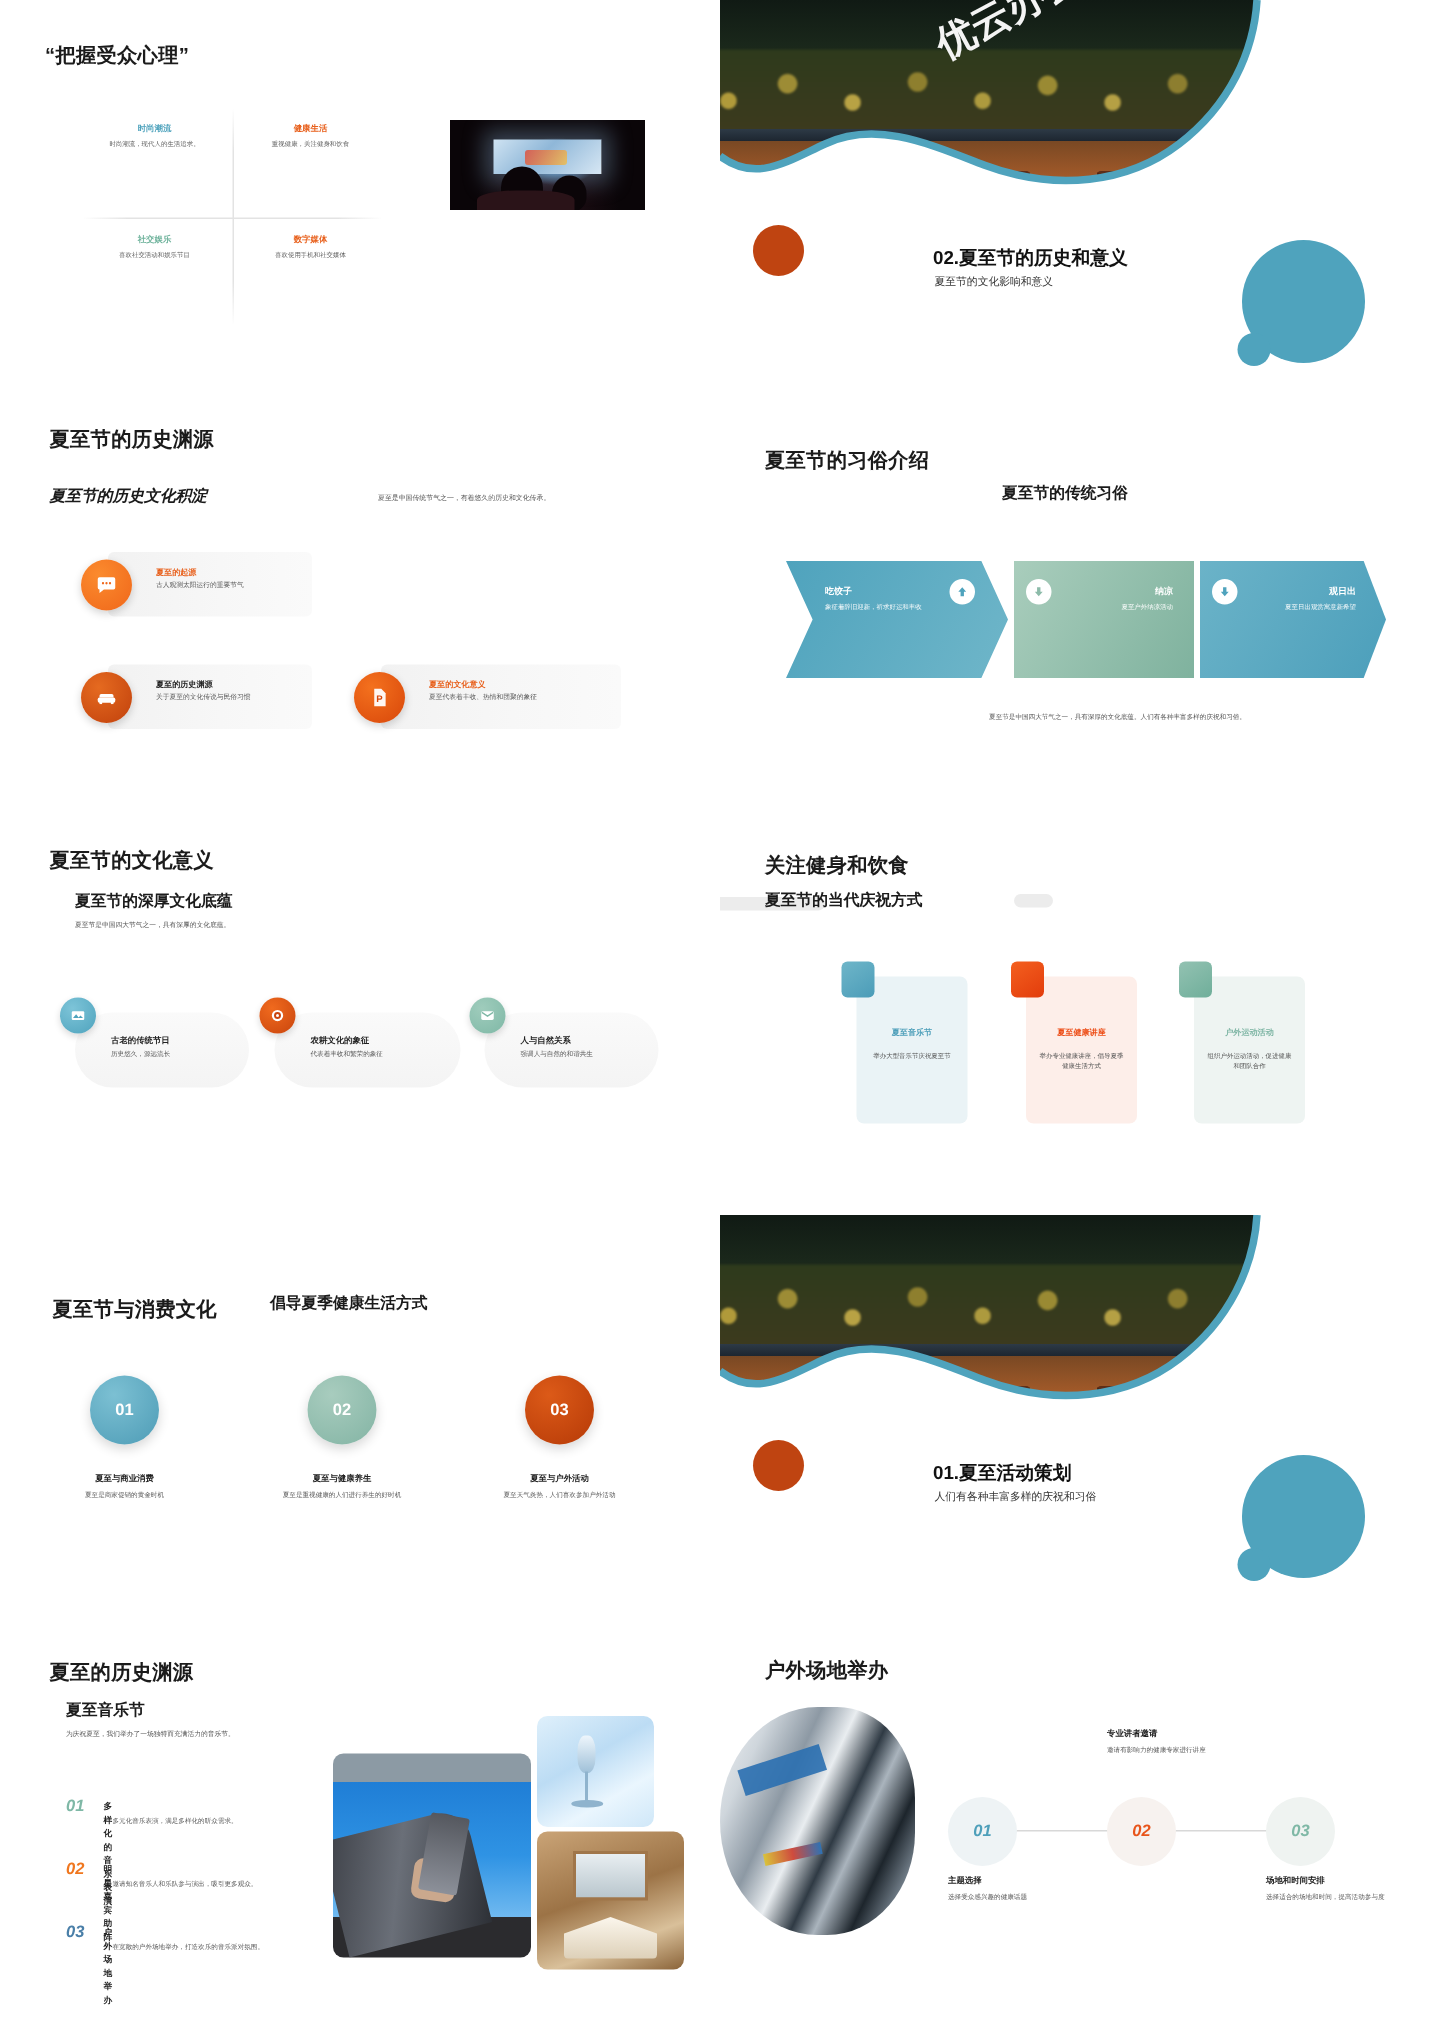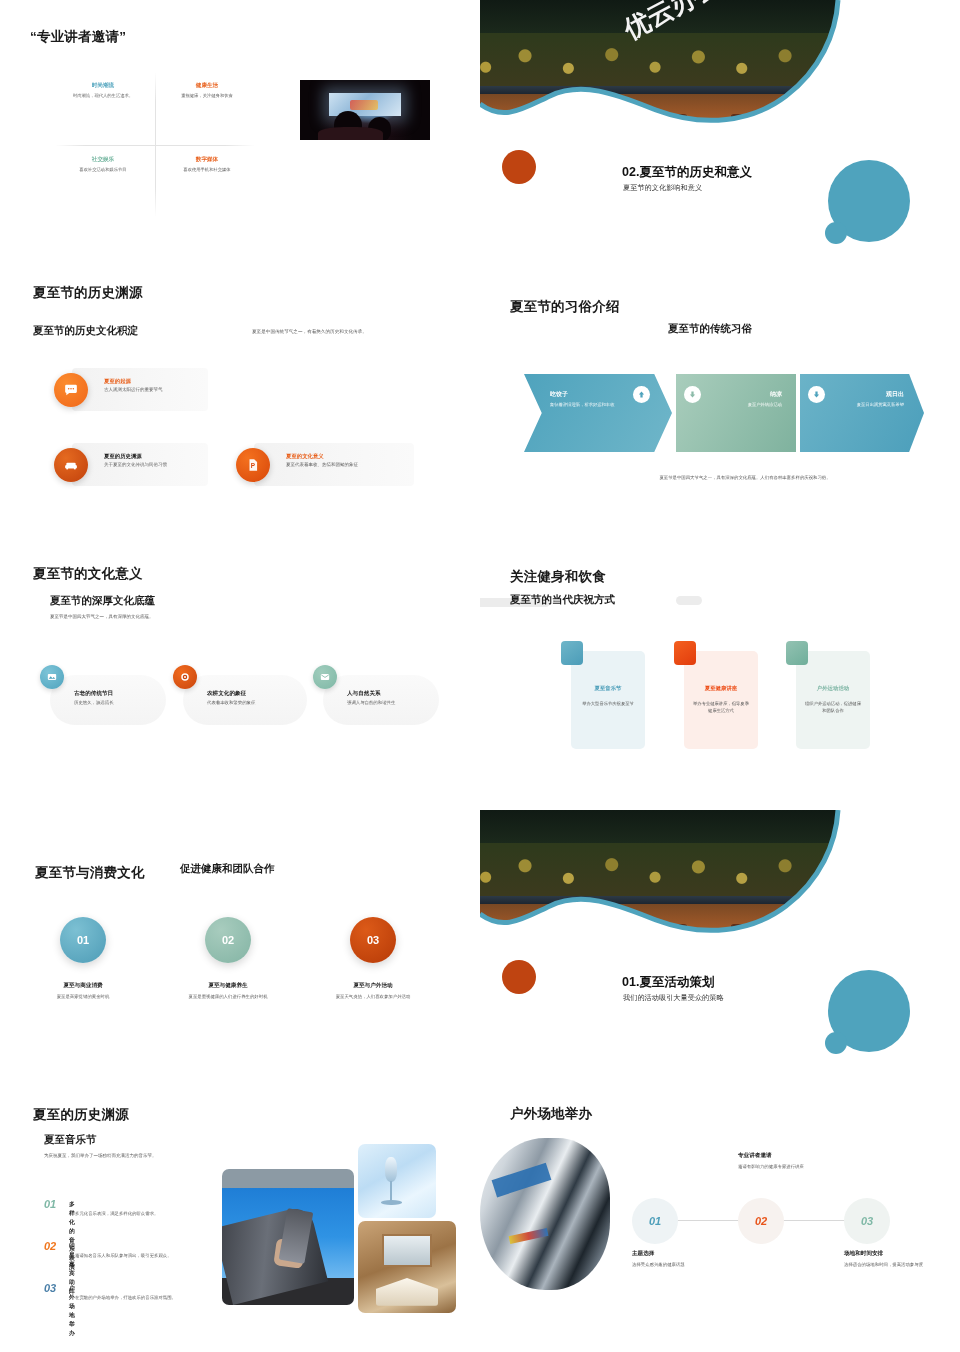--- a/index.html
+++ b/index.html
@@ -287,21 +287,21 @@
     position:absolute; font-size:26px; color:#f4f4f4; font-weight:bold;
     transform:rotate(-28deg); pointer-events:none; user-select:none;
   }
 </style>
 </head>
 <body>
 
 <div class="deck">
 
   <section class="slide s1">
-    <div class="hd title">“专业讲者邀请”</div>
+    <div class="hd title">“把握受众心理”</div>
 
     <div class="quad">
       <div class="vline"></div>
       <div class="hline"></div>
 
       <div class="qcell q1">
         <div class="qhead teal">时尚潮流</div>
         <div class="qdesc">时尚潮流，现代人的生活追求。</div>
       </div>
       <div class="qcell q2">
@@ -358,21 +358,21 @@
     </div>
     <div class="dot-orange" style="left:22px; top:150px; width:34px; height:34px;"></div>
     <div class="dot-lg" style="left:348px; top:160px; width:82px; height:82px;"></div>
     <div class="dot-lg" style="left:345px; top:222px; width:22px; height:22px;"></div>
     <div class="hero-title" style="left:142px; top:164px;">02.夏至节的历史和意义</div>
     <div class="hero-sub" style="left:143px; top:183px;">夏至节的文化影响和意义</div>
   </section>
 
   <section class="slide s3">
     <div class="title" style="position:absolute; left:33px; top:14px;">夏至节的历史渊源</div>
-    <div class="subtitle" style="position:absolute; left:33px; top:54px;">夏至节的历史文化积淀</div>
+    <div class="subtitle" style="position:absolute; left:33px; top:54px;font-style:italic;">夏至节的历史文化积淀</div>
     <div style="position:absolute; left:252px; top:58px; width:190px; font-size:4.6px; color:#555; line-height:1.6;">夏至是中国传统节气之一，有着悠久的历史和文化传承。</div>
 
     <div class="hcard" style="left:72px; top:385px; width:136px; top:98px;">
       <div class="hicon o1">
         <svg viewBox="0 0 24 24">
             <path d="M4 3h16a2 2 0 0 1 2 2v10a2 2 0 0 1-2 2H9l-5 4v-4H4a2 2 0 0 1-2-2V5a2 2 0 0 1 2-2z"></path>
             <circle cx="8" cy="10" r="1.3" fill="#F0671A"></circle>
             <circle cx="12" cy="10" r="1.3" fill="#F0671A"></circle>
             <circle cx="16" cy="10" r="1.3" fill="#F0671A"></circle>
           </svg>
@@ -505,21 +505,21 @@
 
     <div class="tabcard" style="left:316px; top:111px; background:#eef4f2;">
       <div class="tab" style="background:linear-gradient(145deg,#93C2B2,#6FAE9A);"></div>
       <div class="tt" style="color:#7CB4A3;">户外运动活动</div>
       <div class="td">组织户外运动活动，促进健康和团队合作</div>
     </div>
   </section>
 
   <section class="slide s7">
     <div class="title" style="position:absolute; left:35px; top:26px;margin-top:28px;">夏至节与消费文化</div>
-    <div class="subtitle" style="position:absolute; left:180px; top:52px;">促进健康和团队合作</div>
+    <div class="subtitle" style="position:absolute; left:180px; top:52px;">倡导夏季健康生活方式</div>
 
     <div class="ncircle" style="left:60px; top:107px; background:radial-gradient(circle at 35% 28%,#7CC0D3,#4E9CB6);">01</div>
     <div class="ncap" style="left:23px; top:172px;">
       <div class="nt">夏至与商业消费</div>
       <div class="nd">夏至是商家促销的黄金时机</div>
     </div>
 
     <div class="ncircle" style="left:205px; top:107px; background:radial-gradient(circle at 35% 28%,#A8CCBE,#83B4A4);">02</div>
     <div class="ncap" style="left:168px; top:172px;">
       <div class="nt">夏至与健康养生</div>
@@ -558,21 +558,21 @@
     <div class="hero-mask">
       <svg width="372" height="180" viewBox="0 0 372 180">
         <path d="M0,180 L0,104 C24,122 44,108 70,96 C104,80 140,96 176,110 C224,128 272,122 306,96 C340,70 356,34 358,0 L372,0 L372,180 Z" fill="#ffffff"></path>
         <path d="M0,104 C24,122 44,108 70,96 C104,80 140,96 176,110 C224,128 272,122 306,96 C340,70 356,34 358,0" fill="none" stroke="#4FA3BD" stroke-width="5"></path>
       </svg>
     </div>
     <div class="dot-orange" style="left:22px; top:150px; width:34px; height:34px;"></div>
     <div class="dot-lg" style="left:348px; top:160px; width:82px; height:82px;"></div>
     <div class="dot-lg" style="left:345px; top:222px; width:22px; height:22px;"></div>
     <div class="hero-title" style="left:142px; top:164px;">01.夏至活动策划</div>
-    <div class="hero-sub" style="left:143px; top:183px;">我们的活动吸引大量受众的策略</div>
+    <div class="hero-sub" style="left:143px; top:183px;">人们有各种丰富多样的庆祝和习俗</div>
   </section>
 
   <section class="slide s9">
     <div class="title" style="position:absolute; left:33px; top:26px;">夏至的历史渊源</div>
     <div class="subtitle" style="position:absolute; left:44px; top:53px;">夏至音乐节</div>
     <div style="position:absolute; left:44px; top:73px; width:200px; font-size:4.5px; color:#555;">为庆祝夏至，我们举办了一场独特而充满活力的音乐节。</div>
 
     <div class="numrow" style="left:44px; top:118px;">
       <div class="bignum" style="color:#7FB8A6; left:0; top:0;">01</div>
       <div class="nh" style="top:2px;">多样化的音乐表演</div>

